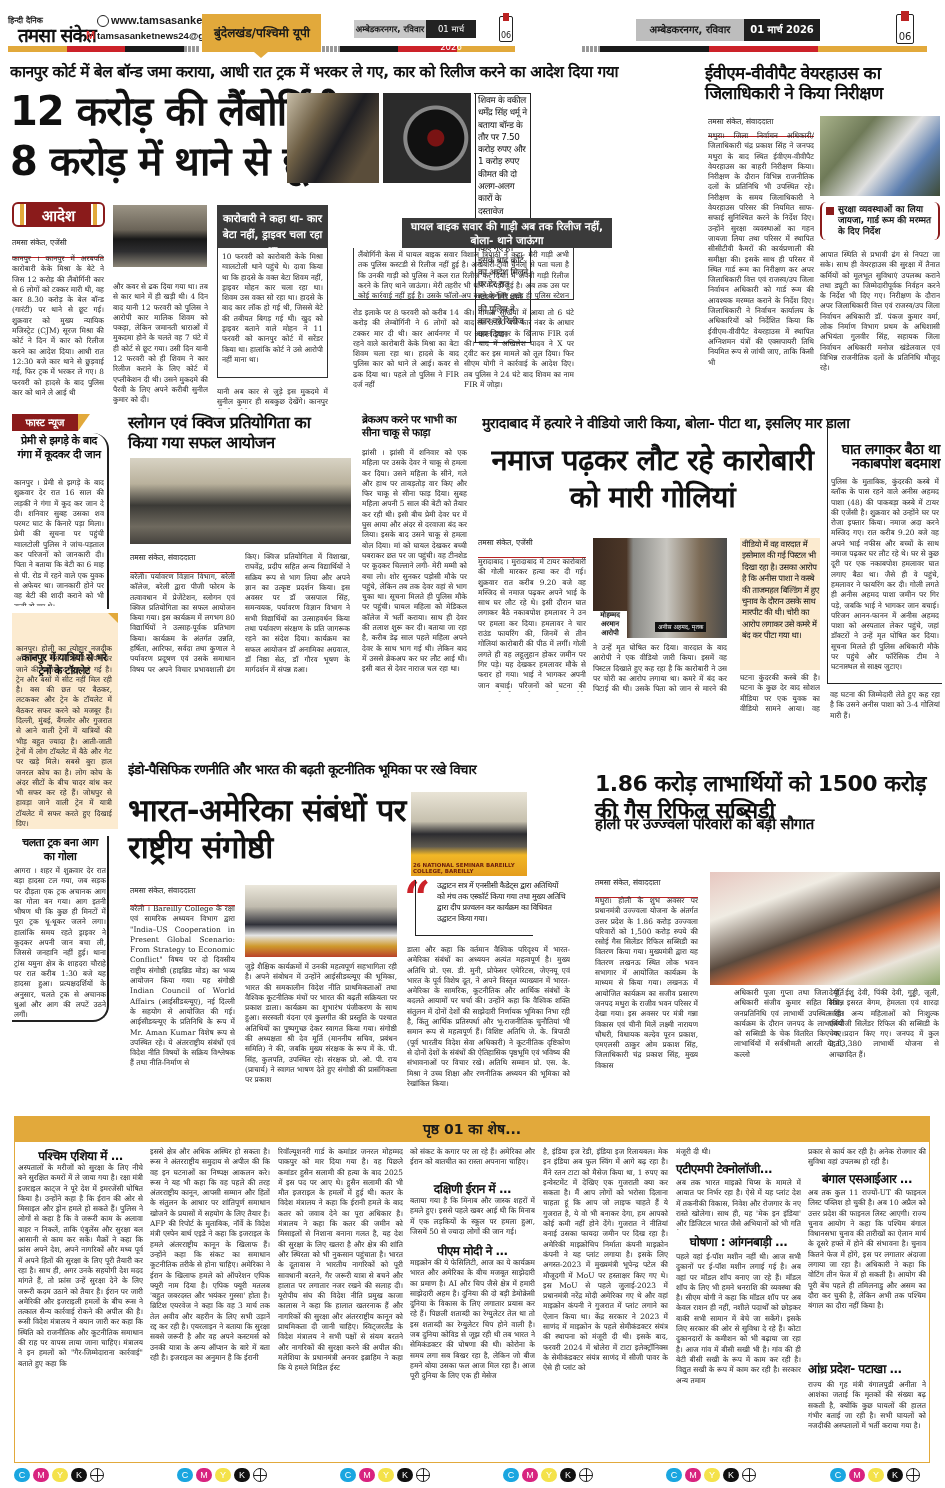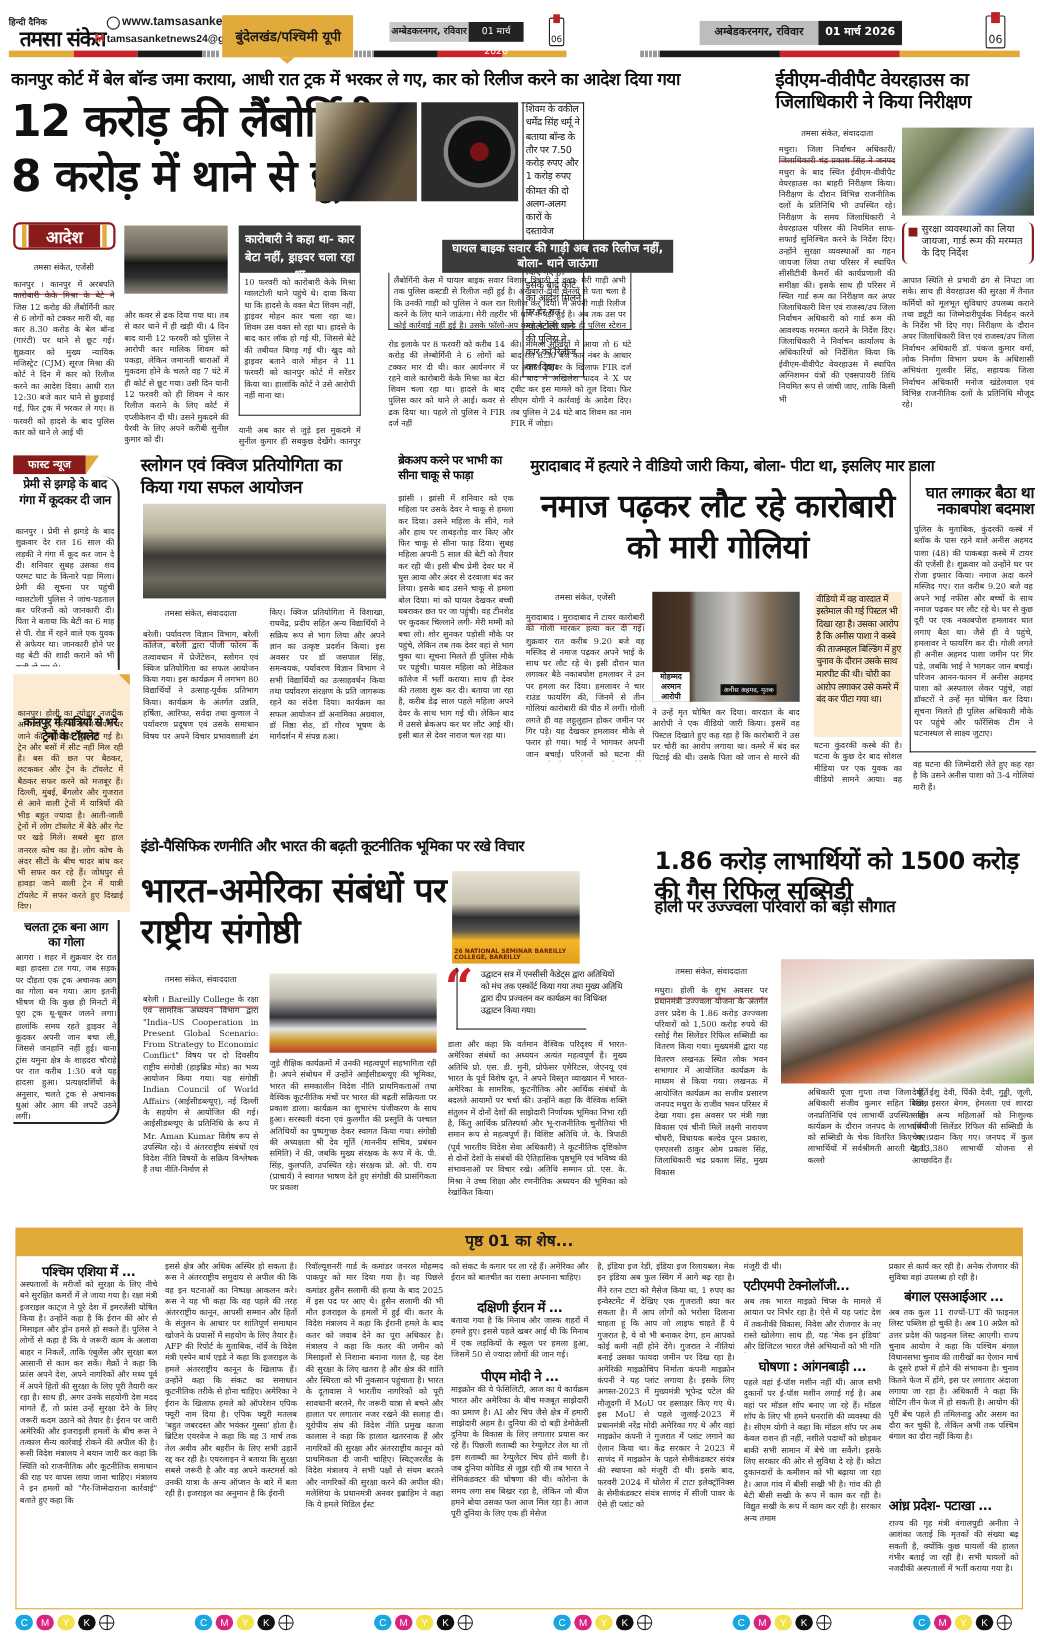--- a/index.html
+++ b/index.html
@@ -1,20 +1,20 @@
 <!DOCTYPE html>
 <html><head>
 <meta charset="utf-8">
 <style>
 *{box-sizing:border-box;margin:0;padding:0}
 body{width:945px;height:1488px;background:#fff;font-family:"DejaVu Sans","Liberation Sans",sans-serif;color:#1a1a1a;position:relative;overflow:hidden}
 .abs{position:absolute}
 .txt{font-family:"DejaVu Serif","Liberation Serif",serif;font-size:7.4px;line-height:10.3px;color:#222;text-align:justify}
 .hd{font-family:"DejaVu Sans","Liberation Sans",sans-serif;font-weight:bold;color:#111;letter-spacing:-0.5px}
-.byline{font-family:"DejaVu Serif",serif;font-size:7.5px;text-align:center;border-bottom:1.5px solid #b22;padding-bottom:20px;margin-bottom:4px}
+.byline{font-family:"DejaVu Serif",serif;font-size:7.5px;border-bottom:1.5px solid #b22;padding-bottom:10px;margin-bottom:4px}
 .photo{background:linear-gradient(135deg,#6b6558,#3a3630 60%,#8a8270)}
 .darkbox{background:#3b3b3b;color:#fff;text-align:center;font-weight:bold;font-family:"DejaVu Sans",sans-serif}
 .cmyk{display:flex;gap:3px;align-items:center}
 .dot{width:16px;height:14px;border-radius:7px;font-size:9px;color:#fff;text-align:center;line-height:14px;font-family:"Liberation Sans",sans-serif}
 </style>
 </head>
 <body>
 
 <div class="abs" style="left:0;top:0;width:945px;height:52px">
   <div class="abs" style="left:8px;top:14px;font-size:8px;font-weight:bold">हिन्दी दैनिक</div>
@@ -98,21 +98,21 @@
 <div class="abs txt" style="left:353px;top:248px;width:221px;height:52px;border:1px solid #333;border-top:none;padding:2px 4px;overflow:hidden">लैंबोर्गिनी केस में घायल बाइक सवार विशाल त्रिपाठी ने कहा- मेरी गाड़ी अभी तक पुलिस कस्टडी से रिलीज नहीं हुई है। अखबारों-टीवी चैनलों से पता चला है कि उनकी गाड़ी को पुलिस ने कल रात रिलीज कर दिया। मैं अपनी गाड़ी रिलीज करने के लिए थाने जाऊंगा। मेरी तहरीर भी थाने में पड़ी हुई है। अब तक उस पर कोई कार्रवाई नहीं हुई है। उसके फॉलो-अप करने के लिए जल्द ही पुलिस स्टेशन जाऊंगा।</div>
 <div class="abs txt" style="left:353px;top:308px;width:106px;height:98px;overflow:hidden">रोड इलाके पर 8 फरवरी को करीब 14 करोड़ की लेम्बोर्गिनी ने 6 लोगों को टक्कर मार दी थी। कार आर्यनगर में रहने वाले कारोबारी केके मिश्रा का बेटा शिवम चला रहा था। हादसे के बाद पुलिस कार को थाने ले आई। कवर से ढक दिया था। पहले तो पुलिस ने FIR दर्ज नहीं</div>
 <div class="abs txt" style="left:464px;top:308px;width:110px;height:98px;overflow:hidden">की। मामला सुर्खियों में आया तो 6 घंटे बाद रात 8:30 बजे कार नंबर के आधार पर अज्ञात ड्राइवर के खिलाफ FIR दर्ज की। बाद में अखिलेश यादव ने X पर ट्वीट कर इस मामले को तूल दिया। फिर सीएम योगी ने कार्रवाई के आदेश दिए। तब पुलिस ने 24 घंटे बाद शिवम का नाम FIR में जोड़ा।</div>
 
 <div class="abs hd" style="left:705px;top:63px;width:235px;font-size:17px;line-height:20px">ईवीएम-वीवीपैट वेयरहाउस का जिलाधिकारी ने किया निरीक्षण</div>
 <div class="abs byline" style="left:708px;top:116px;width:106px">तमसा संकेत, संवाददाता</div>
 <div class="abs txt" style="left:708px;top:131px;width:106px;height:282px;overflow:hidden">मथुरा। जिला निर्वाचन अधिकारी/जिलाधिकारी चंद्र प्रकाश सिंह ने जनपद मथुरा के बाद स्थित ईवीएम-वीवीपैट वेयरहाउस का बाहरी निरीक्षण किया। निरीक्षण के दौरान विभिन्न राजनीतिक दलों के प्रतिनिधि भी उपस्थित रहे। निरीक्षण के समय जिलाधिकारी ने वेयरहाउस परिसर की नियमित साफ-सफाई सुनिश्चित करने के निर्देश दिए। उन्होंने सुरक्षा व्यवस्थाओं का गहन जायजा लिया तथा परिसर में स्थापित सीसीटीवी कैमरों की कार्यप्रणाली की समीक्षा की। इसके साथ ही परिसर में स्थित गार्ड रूम का निरीक्षण कर अपर जिलाधिकारी वित्त एवं राजस्व/उप जिला निर्वाचन अधिकारी को गार्ड रूम की आवश्यक मरम्मत कराने के निर्देश दिए। जिलाधिकारी ने निर्वाचन कार्यालय के अधिकारियों को निर्देशित किया कि ईवीएम-वीवीपैट वेयरहाउस में स्थापित अग्निशमन यंत्रों की एक्सपायरी तिथि नियमित रूप से जांची जाए, ताकि किसी भी</div>
 <div class="abs photo" style="left:820px;top:116px;width:120px;height:80px;background:linear-gradient(130deg,#a8b28a 0,#6f7a58 30%,#e0e0e0 55%,#5d7fb0 75%,#3e4b35)"></div>
 <div class="abs" style="left:820px;top:202px;width:120px;height:38px;border-left:2px solid #8a1b1b;border-right:2px solid #8a1b1b;border-radius:6px;padding:2px 4px;display:flex;gap:4px">
   <div style="width:8px;height:8px;background:#8a1b1b;margin-top:3px;flex:none"></div>
-  <span style="font-size:8.8px;line-height:11px;font-weight:normal;font-family:'DejaVu Sans',sans-serif">सुरक्षा व्यवस्थाओं का लिया जायजा, गार्ड रूम की मरम्मत के दिए निर्देश</span>
+  <span style="font-size:8.8px;line-height:11px;font-weight:bold;font-family:'DejaVu Sans',sans-serif">सुरक्षा व्यवस्थाओं का लिया जायजा, गार्ड रूम की मरम्मत के दिए निर्देश</span>
 </div>
 <div class="abs txt" style="left:820px;top:250px;width:120px;height:162px;overflow:hidden">आपात स्थिति से प्रभावी ढंग से निपटा जा सके। साथ ही वेयरहाउस की सुरक्षा में तैनात कर्मियों को मूलभूत सुविधाएं उपलब्ध कराने तथा ड्यूटी का जिम्मेदारीपूर्वक निर्वहन करने के निर्देश भी दिए गए। निरीक्षण के दौरान अपर जिलाधिकारी वित्त एवं राजस्व/उप जिला निर्वाचन अधिकारी डॉ. पंकज कुमार वर्मा, लोक निर्माण विभाग प्रथम के अधिशासी अभियंता गुलवीर सिंह, सहायक जिला निर्वाचन अधिकारी मनोज खंडेलवाल एवं विभिन्न राजनीतिक दलों के प्रतिनिधि मौजूद रहे।</div>
 
 <div class="abs" style="left:12px;top:414px;width:66px;height:17px;background:#8a1b1b;color:#fff;font-size:10px;font-weight:bold;text-align:center;line-height:17px">
   <span>फास्ट न्यूज</span>
 </div>
 <div class="abs" style="left:78px;top:414px;width:0;height:0;border-top:17px solid #e2a93b;border-right:12px solid transparent"></div>
 <div class="abs" style="left:12px;top:433px;width:97px;height:176px;border-right:2px solid #222;border-top-right-radius:16px"></div>
 <div class="abs hd" style="left:14px;top:434px;width:90px;font-size:11px;line-height:13.5px;text-align:center">प्रेमी से झगड़े के बाद गंगा में कूदकर दी जान</div>
 <div class="abs txt" style="left:14px;top:478px;width:90px;height:128px;overflow:hidden">कानपुर । प्रेमी से झगड़े के बाद शुक्रवार देर रात 16 साल की लड़की ने गंगा में कूद कर जान दे दी। शनिवार सुबह उसका शव परमट घाट के किनारे पड़ा मिला। प्रेमी की सूचना पर पहुंची ग्वालटोली पुलिस ने जांच-पड़ताल कर परिजनों को जानकारी दी। पिता ने बताया कि बेटी का 6 माह से पी. रोड में रहने वाले एक युवक से अफेयर था। जानकारी होने पर वह बेटी की शादी कराने को भी राजी हो गए थे।</div>

